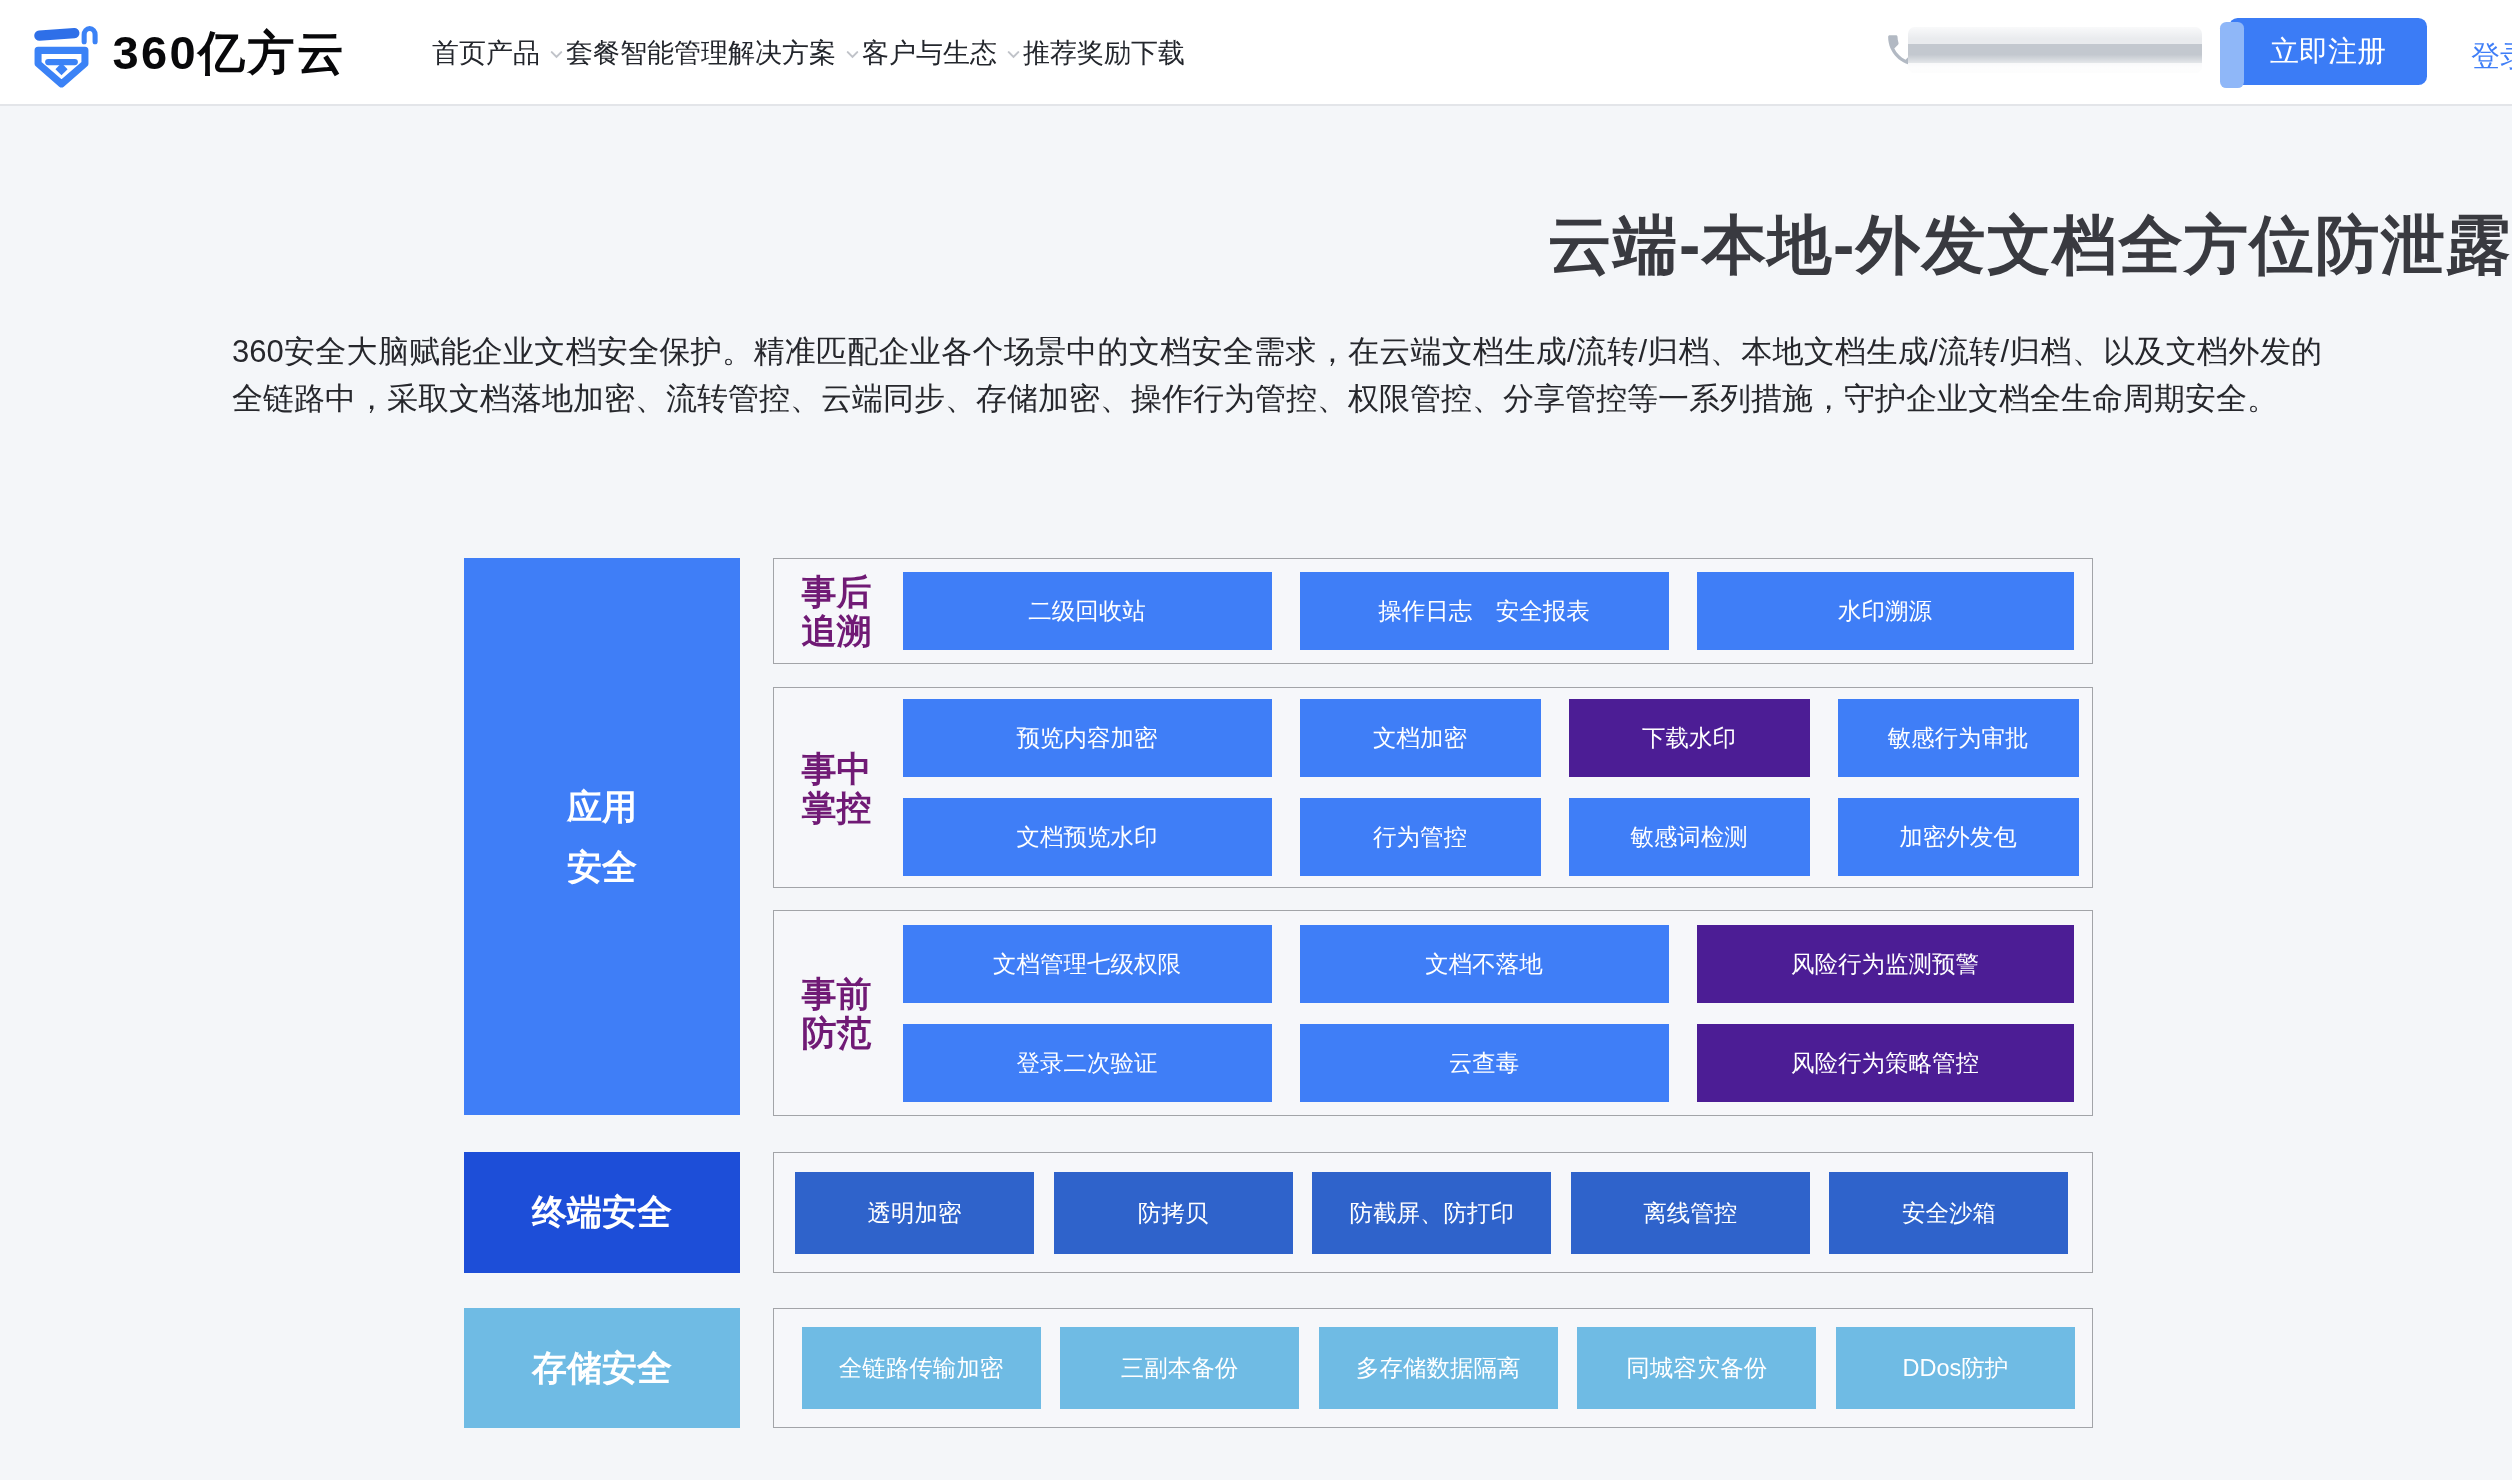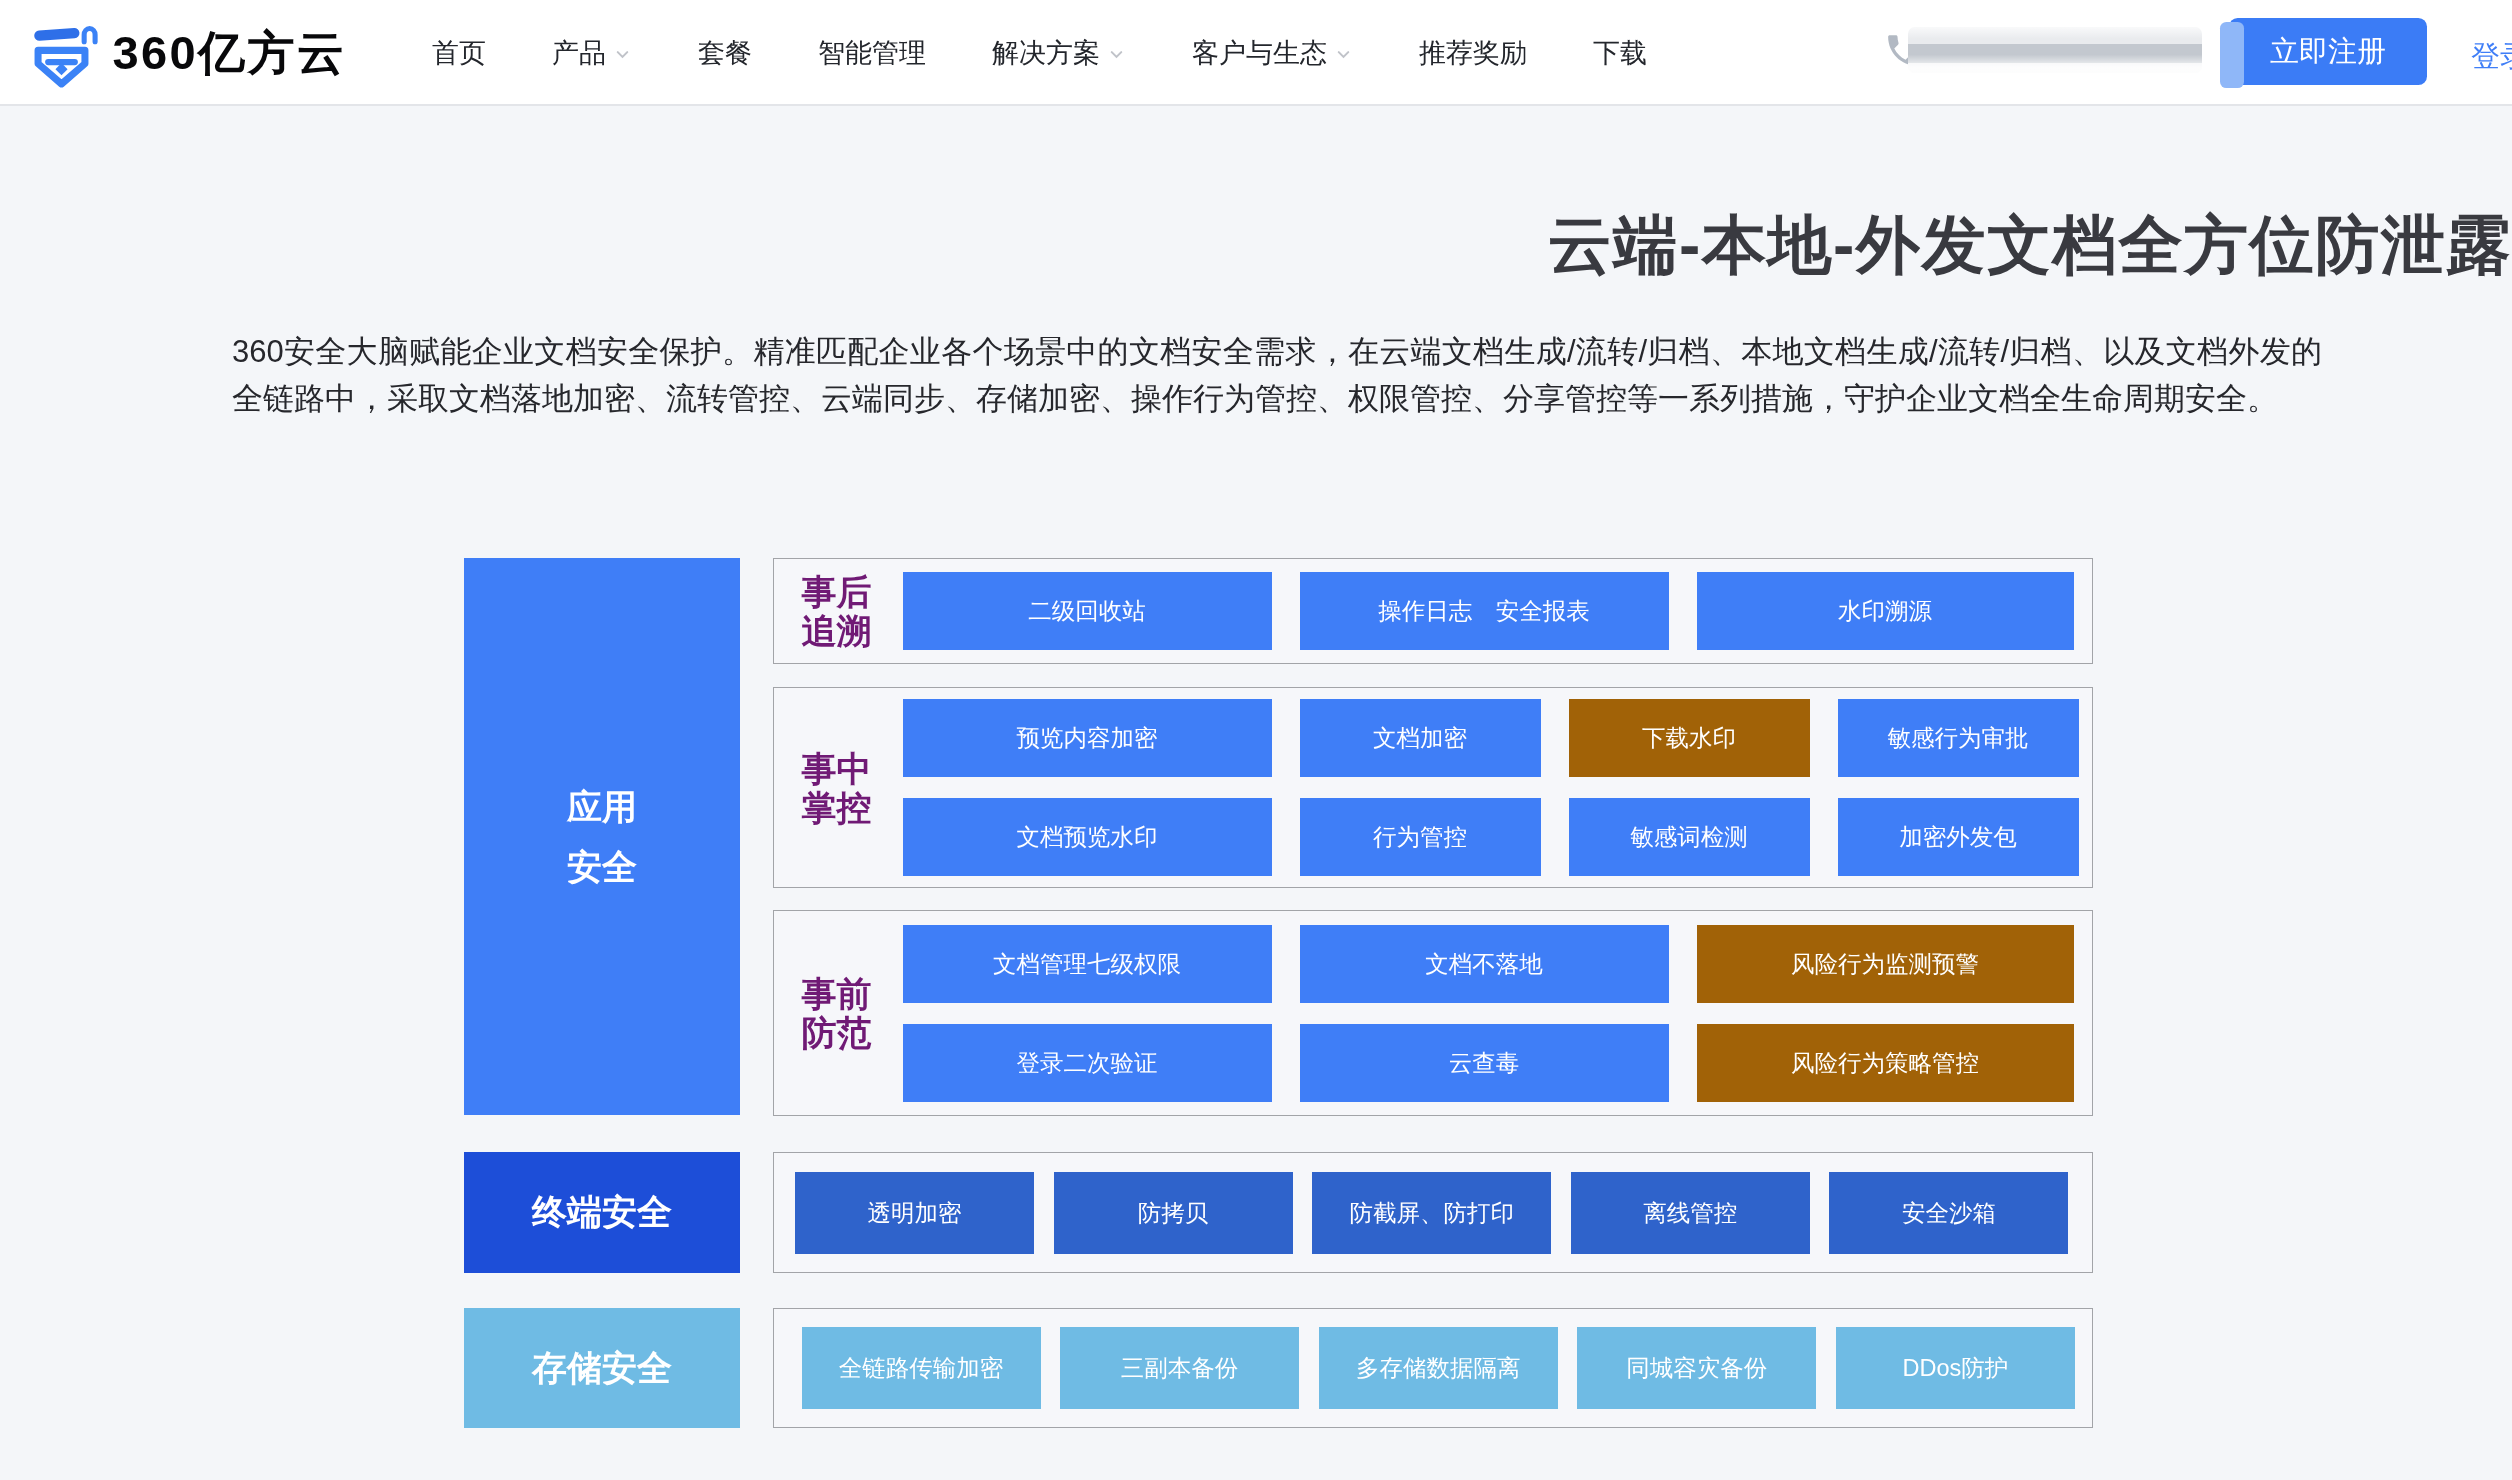--- a/index.html
+++ b/index.html
@@ -15,21 +15,21 @@
   header {
     position:absolute; left:0; top:0; width:2512px; height:106px;
     background:#FFFFFF; border-bottom:2.4px solid #E3E5E9; z-index:5;
   }
   .logo { position:absolute; left:23.5px; top:14px; height:78px; display:flex; align-items:center; cursor:pointer; }
   .logo-icon { width:75px; height:75px; }
   .logo-text { font-size:47px; font-weight:800; color:#08080A; letter-spacing:2.4px; margin-left:14px; }
 
   nav.main-nav {
     position:absolute; left:432px; top:0; height:106px;
-    display:flex; align-items:center; gap:66px;
+    display:flex; align-items:center; 
   }
   .nav-item { display:flex; align-items:center; font-size:27px; color:#23262C; cursor:pointer; white-space:nowrap; }
   .nav-item .chev { margin-left:7px; margin-top:3.9px; }
 
   .phone-icon { position:absolute; left:1883px; top:30px; width:41px; height:41px; opacity:.75; }
   .mosaic {
     position:absolute; left:1908px; top:27px; width:294px; height:46px; border-radius:7px;
     background:
       linear-gradient(180deg, rgba(255,255,255,.72) 0%, rgba(255,255,255,0) 26%, rgba(255,255,255,0) 60%, rgba(255,255,255,.85) 88%),
       repeating-linear-gradient(0deg, #f0f1f4 0 10.2px, #c3c8cf 10.2px 29px, #e9ebee 29px 46px),
@@ -78,21 +78,21 @@
   .rows { display:flex; flex-direction:column; gap:21px; }
   .row  { display:flex; gap:28px; }
   .row-tight { gap:19.6px; }
 
   .fbox {
     display:flex; align-items:center; justify-content:center;
     background:#3F7EF7; color:#FFFFFF; font-size:23.5px; white-space:nowrap;
   }
   .panel-a .fbox, .panel-b .fbox, .panel-c .fbox { height:78px; }
   .panel-d .fbox, .panel-e .fbox { height:82px; }
-  .fbox.purple { background:#a16207; }
+  .fbox.purple { background:#4c1d95; }
   .panel-d .fbox { background:#2F63CB; }
   .panel-e .fbox { background:#6FBBE4; }
   .w470 { width:369px; } .w480 { width:377px; } .w307 { width:241px; } .w305 { width:239px; }
 </style>
 </head>
 <body>
 
 <header>
   <div class="logo">
     <svg class="logo-icon" viewBox="0 0 96 96">

